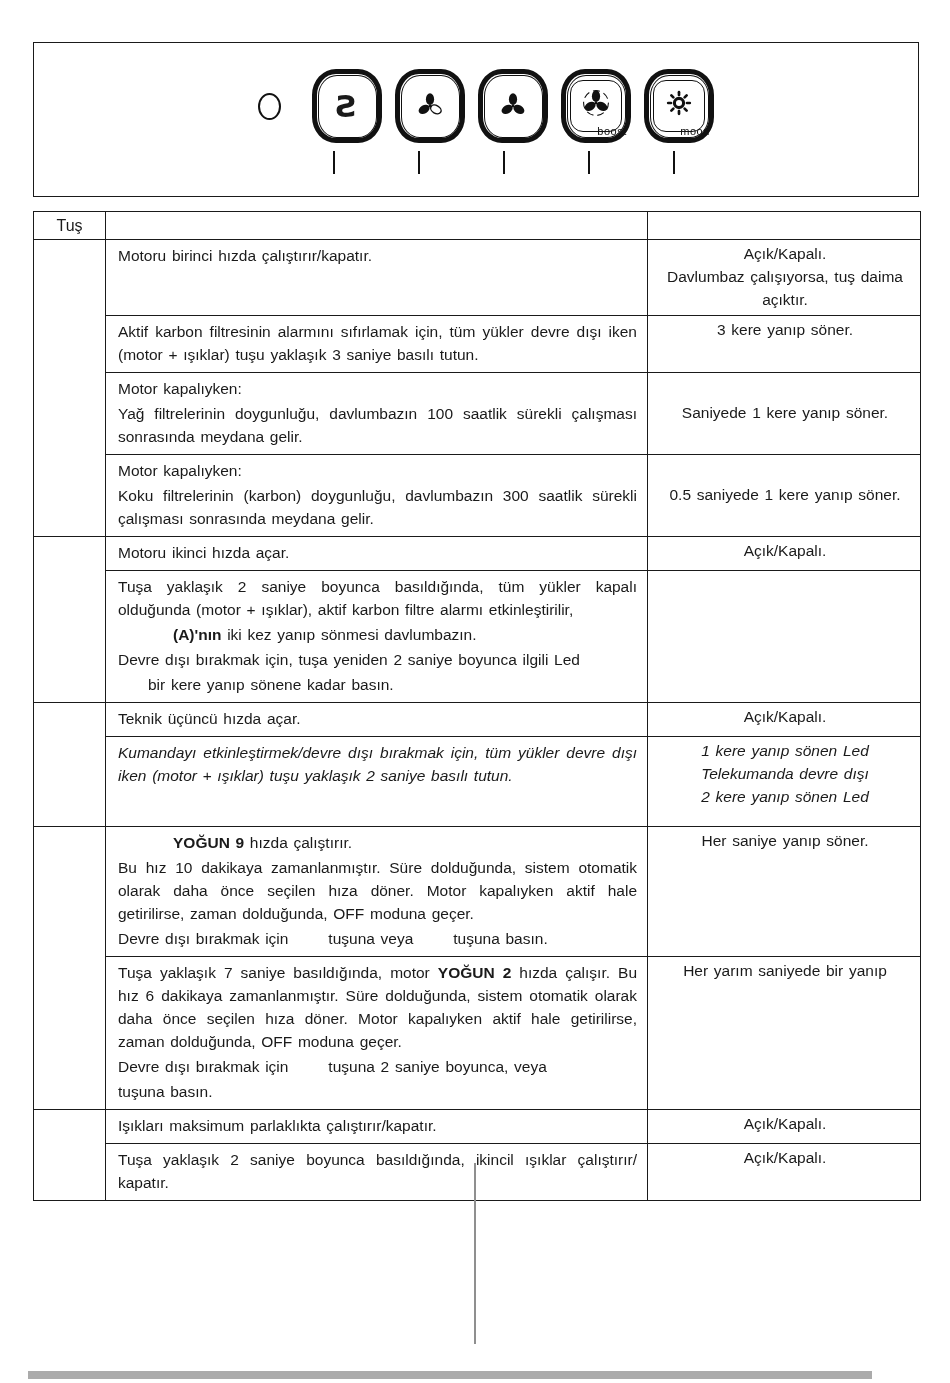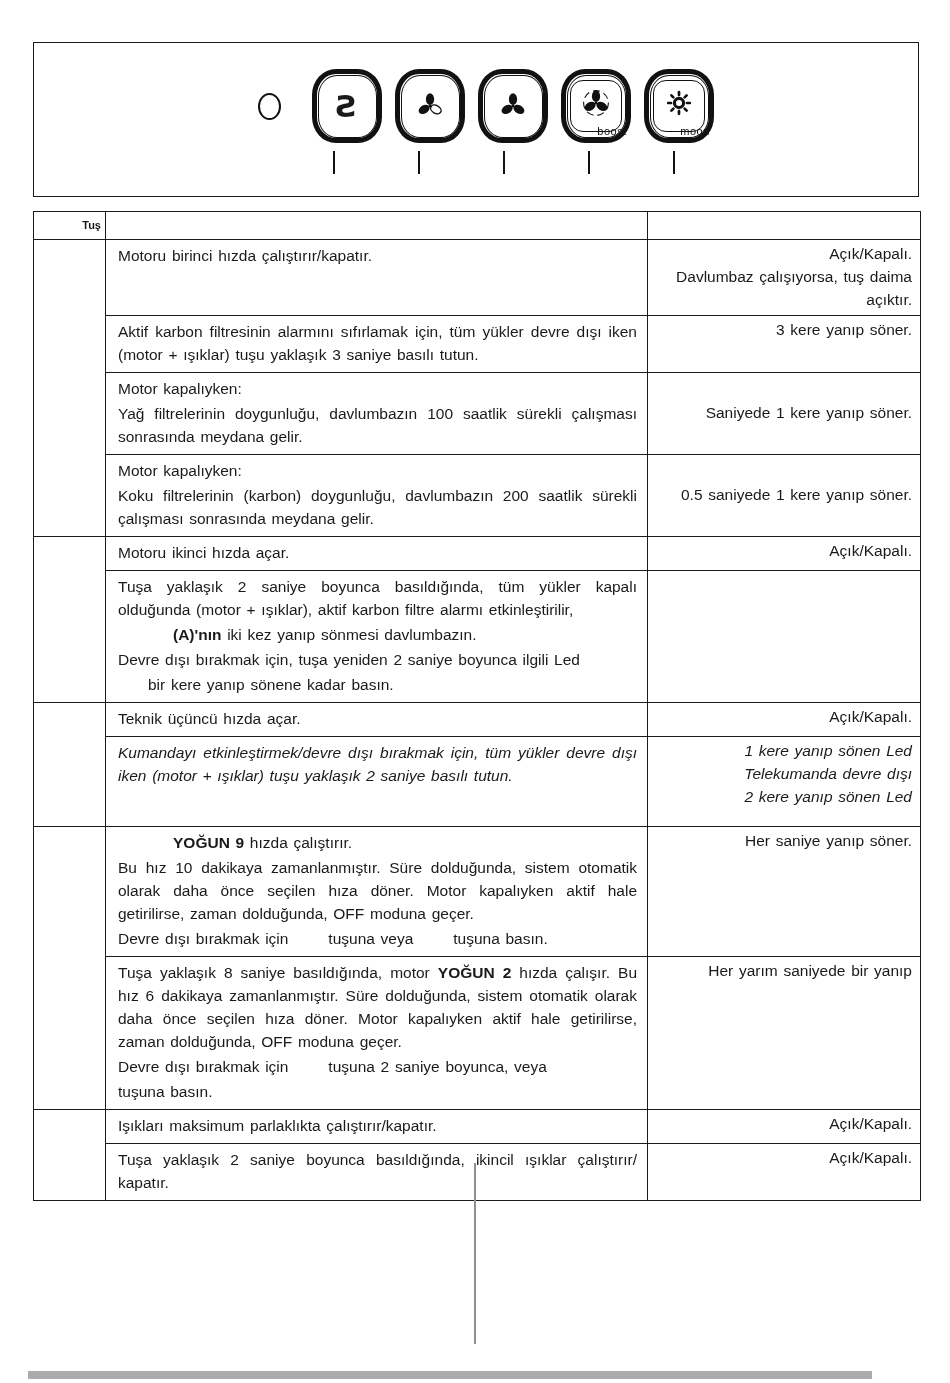--- a/index.html
+++ b/index.html
@@ -19,23 +19,23 @@
   .btn.plain .btn-icon{top:0;}
   .s-glyph{font-family:"DejaVu Sans", sans-serif;font-weight:bold;font-size:31px;line-height:1;}
   .btn-label{position:absolute;bottom:1px;left:16px;width:100%;text-align:center;
              font-size:11px;letter-spacing:0.5px;color:#111;}
   .tick{position:absolute;width:1.6px;height:23px;background:#111;top:108px;}
 
   
   table.keys{position:absolute;left:33px;top:211px;width:887px;border-collapse:collapse;table-layout:fixed;}
   table.keys td,table.keys th{border:1.5px solid #1a1a1a;vertical-align:top;
       font-size:15.5px;line-height:23px;padding:2px 8px 4px 10px;word-spacing:0.09em;}
-  table.keys th{height:23px;font-size:11px;font-weight:bold;text-align:right;padding:2px 4px;}
+  table.keys th{height:23px;font-size:16px;font-weight:normal;text-align:center;padding:2px 4px;}
   td.c-desc{text-align:justify;}
-  td.c-state{text-align:right;}
+  td.c-state{text-align:center;}
   .para{margin:2px;}
   .line{margin:0;}
 
   
   .section{position:absolute;left:30px;top:1158px;width:434px;}
   .section h2{margin:0 0 5px 0;font-size:31px;letter-spacing:0.3px;line-height:1.15;}
   .section p{margin:0 0 0 22px;font-size:20.5px;line-height:29.5px;text-align:justify;word-spacing:0.06em;}
 
   .v-divider{position:absolute;left:474px;top:1163px;width:1.6px;height:181px;background:#8f8f8f;}
   .footer-bar{position:absolute;left:28px;top:1371px;width:844px;height:8px;background:#ababab;}
@@ -171,21 +171,21 @@
           <div class="para"><span>Motor kapalıyken:</span></div>
           <div class="para"><span>Yağ filtrelerinin doygunluğu, davlumbazın 100 saatlik sürekli çalışması sonrasında meydana gelir.</span></div>
         </td>
         <td class="c-state" style="vertical-align: middle;">
           <div class="line">Saniyede 1 kere yanıp söner.</div>
         </td>
       </tr>
       <tr>
         <td class="c-desc">
           <div class="para"><span>Motor kapalıyken:</span></div>
-          <div class="para"><span>Koku filtrelerinin (karbon) doygunluğu, davlumbazın 200 saatlik sürekli çalışması sonrasında meydana gelir.</span></div>
+          <div class="para"><span>Koku filtrelerinin (karbon) doygunluğu, davlumbazın 300 saatlik sürekli çalışması sonrasında meydana gelir.</span></div>
         </td>
         <td class="c-state" style="vertical-align: middle;">
           <div class="line">0.5 saniyede 1 kere yanıp söner.</div>
         </td>
       </tr>
       <tr>
         <td rowspan="2"></td>
         <td class="c-desc">
           <div class="para"><span>Motoru ikinci hızda açar.</span></div>
         </td>
@@ -227,21 +227,21 @@
           <div class="para" style="padding-left: 55px;"><b>YOĞUN 9</b><span> hızda çalıştırır.</span></div>
           <div class="para"><span>Bu hız 10 dakikaya zamanlanmıştır. Süre dolduğunda, sistem otomatik olarak daha önce seçilen hıza döner. Motor kapalıyken aktif hale getirilirse, zaman dolduğunda, OFF moduna geçer.</span></div>
           <div class="para"><span>Devre dışı bırakmak için &nbsp;&nbsp;&nbsp;&nbsp;&nbsp; tuşuna veya &nbsp;&nbsp;&nbsp;&nbsp;&nbsp; tuşuna basın.</span></div>
         </td>
         <td class="c-state">
           <div class="line">Her saniye yanıp söner.</div>
         </td>
       </tr>
       <tr>
         <td class="c-desc">
-          <div class="para"><span>Tuşa yaklaşık 8 saniye basıldığında, motor </span><b>YOĞUN 2</b><span> hızda çalışır. Bu hız 6 dakikaya zamanlanmıştır. Süre dolduğunda, sistem otomatik olarak daha önce seçilen hıza döner. Motor kapalıyken aktif hale getirilirse, zaman dolduğunda, OFF moduna geçer.</span></div>
+          <div class="para"><span>Tuşa yaklaşık 7 saniye basıldığında, motor </span><b>YOĞUN 2</b><span> hızda çalışır. Bu hız 6 dakikaya zamanlanmıştır. Süre dolduğunda, sistem otomatik olarak daha önce seçilen hıza döner. Motor kapalıyken aktif hale getirilirse, zaman dolduğunda, OFF moduna geçer.</span></div>
           <div class="para"><span>Devre dışı bırakmak için &nbsp;&nbsp;&nbsp;&nbsp;&nbsp; tuşuna 2 saniye boyunca, veya</span></div>
           <div class="para"><span>tuşuna basın.</span></div>
         </td>
         <td class="c-state">
           <div class="line">Her yarım saniyede bir yanıp</div>
         </td>
       </tr>
       <tr>
         <td rowspan="2"></td>
         <td class="c-desc">

